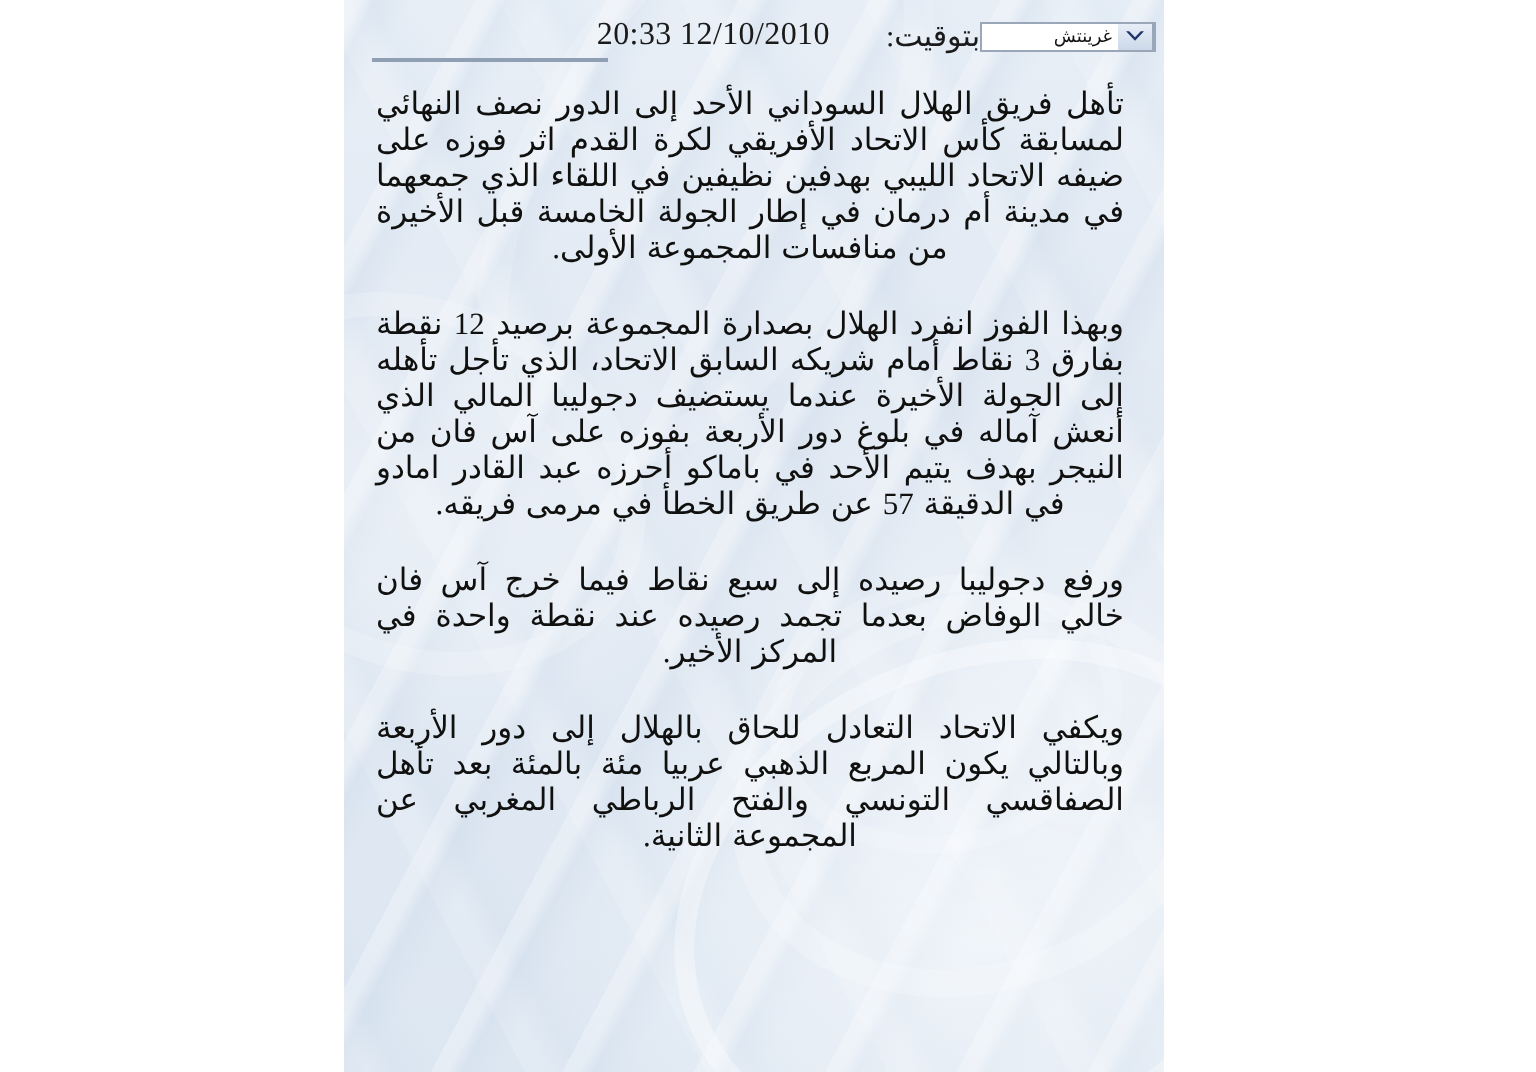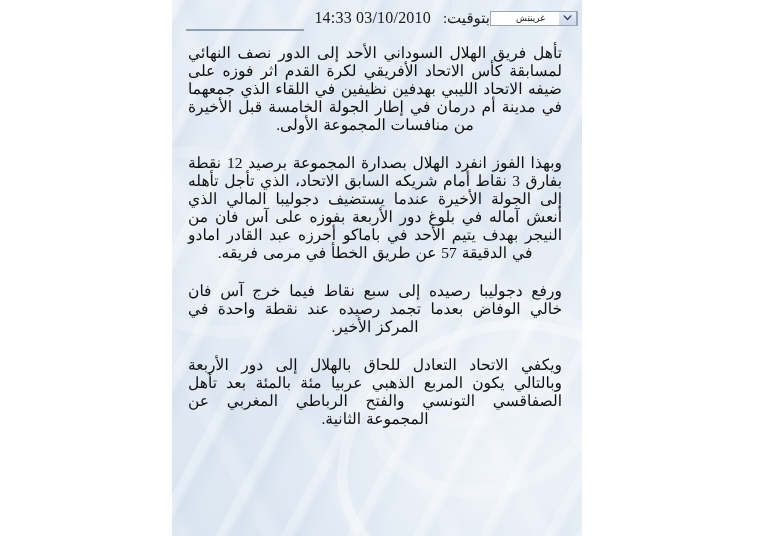--- a/index.html
+++ b/index.html
@@ -85,21 +85,21 @@
     unicode-bidi: embed;
     margin-right: 8px;
     margin-left: 10px;
     letter-spacing: 0.2px;
   }
 
   #timezone-label {
     font-family: "Liberation Serif", "DejaVu Serif", serif;
     font-size: 15px;
     color: #1a1a1a;
-    margin-left: 4px;
+    margin-left: 20px;
   }
 
   #timezone-select {
     position: relative;
     width: 88px;
     height: 15px;
     background: #ffffff;
     border: 1px solid #9aa7b8;
     box-sizing: border-box;
     display: flex;
@@ -107,21 +107,21 @@
     align-items: center;
     overflow: hidden;
   }
 
   #timezone-value {
     flex: 1 1 auto;
     font-family: "Liberation Sans", "DejaVu Sans", sans-serif;
     font-size: 9px;
     color: #111;
     text-align: right;
-    padding: 0 14px;
+    padding: 0 3px;
     line-height: 13px;
     overflow: hidden;
   }
 
   #timezone-arrow {
     flex: 0 0 auto;
     width: 17px;
     height: 13px;
     background: linear-gradient(180deg, #e8eef7 0%, #ccd8e8 100%);
     border-right: 1px solid #9aa7b8;
@@ -180,21 +180,21 @@
         <div id="timezone-value">غرينتش</div>
         <div id="timezone-arrow">
           <svg width="11" height="8" viewBox="0 0 11 8" aria-hidden="true">
             <path d="M1 1.6 L5.5 6.4 L10 1.6 L8.4 1.6 L5.5 4.6 L2.6 1.6 Z" fill="#22356b"></path>
           </svg>
         </div>
       </div>
 
       <span id="timezone-label">بتوقيت:</span>
 
-      <span id="datetime">14:33 03/10/2010</span>
+      <span id="datetime">20:33 12/10/2010</span>
     </div>
 
     <div id="header-rule"></div>
 
     <div id="article-body">
       <p class="paragraph">تأهل فريق الهلال السوداني الأحد إلى الدور نصف النهائي لمسابقة كأس الاتحاد الأفريقي لكرة القدم اثر فوزه على ضيفه الاتحاد الليبي بهدفين نظيفين في اللقاء الذي جمعهما في مدينة أم درمان في إطار الجولة الخامسة قبل الأخيرة من منافسات المجموعة الأولى.</p>
       <p class="paragraph">وبهذا الفوز انفرد الهلال بصدارة المجموعة برصيد 12 نقطة بفارق 3 نقاط أمام شريكه السابق الاتحاد، الذي تأجل تأهله إلى الجولة الأخيرة عندما يستضيف دجوليبا المالي الذي أنعش آماله في بلوغ دور الأربعة بفوزه على آس فان من النيجر بهدف يتيم الأحد في باماكو أحرزه عبد القادر امادو في الدقيقة 57 عن طريق الخطأ في مرمى فريقه.</p>
       <p class="paragraph">ورفع دجوليبا رصيده إلى سبع نقاط فيما خرج آس فان خالي الوفاض بعدما تجمد رصيده عند نقطة واحدة في المركز الأخير.</p>
       <p class="paragraph">ويكفي الاتحاد التعادل للحاق بالهلال إلى دور الأربعة وبالتالي يكون المربع الذهبي عربيا مئة بالمئة بعد تأهل الصفاقسي التونسي والفتح الرباطي المغربي عن المجموعة الثانية.</p>
     </div>

